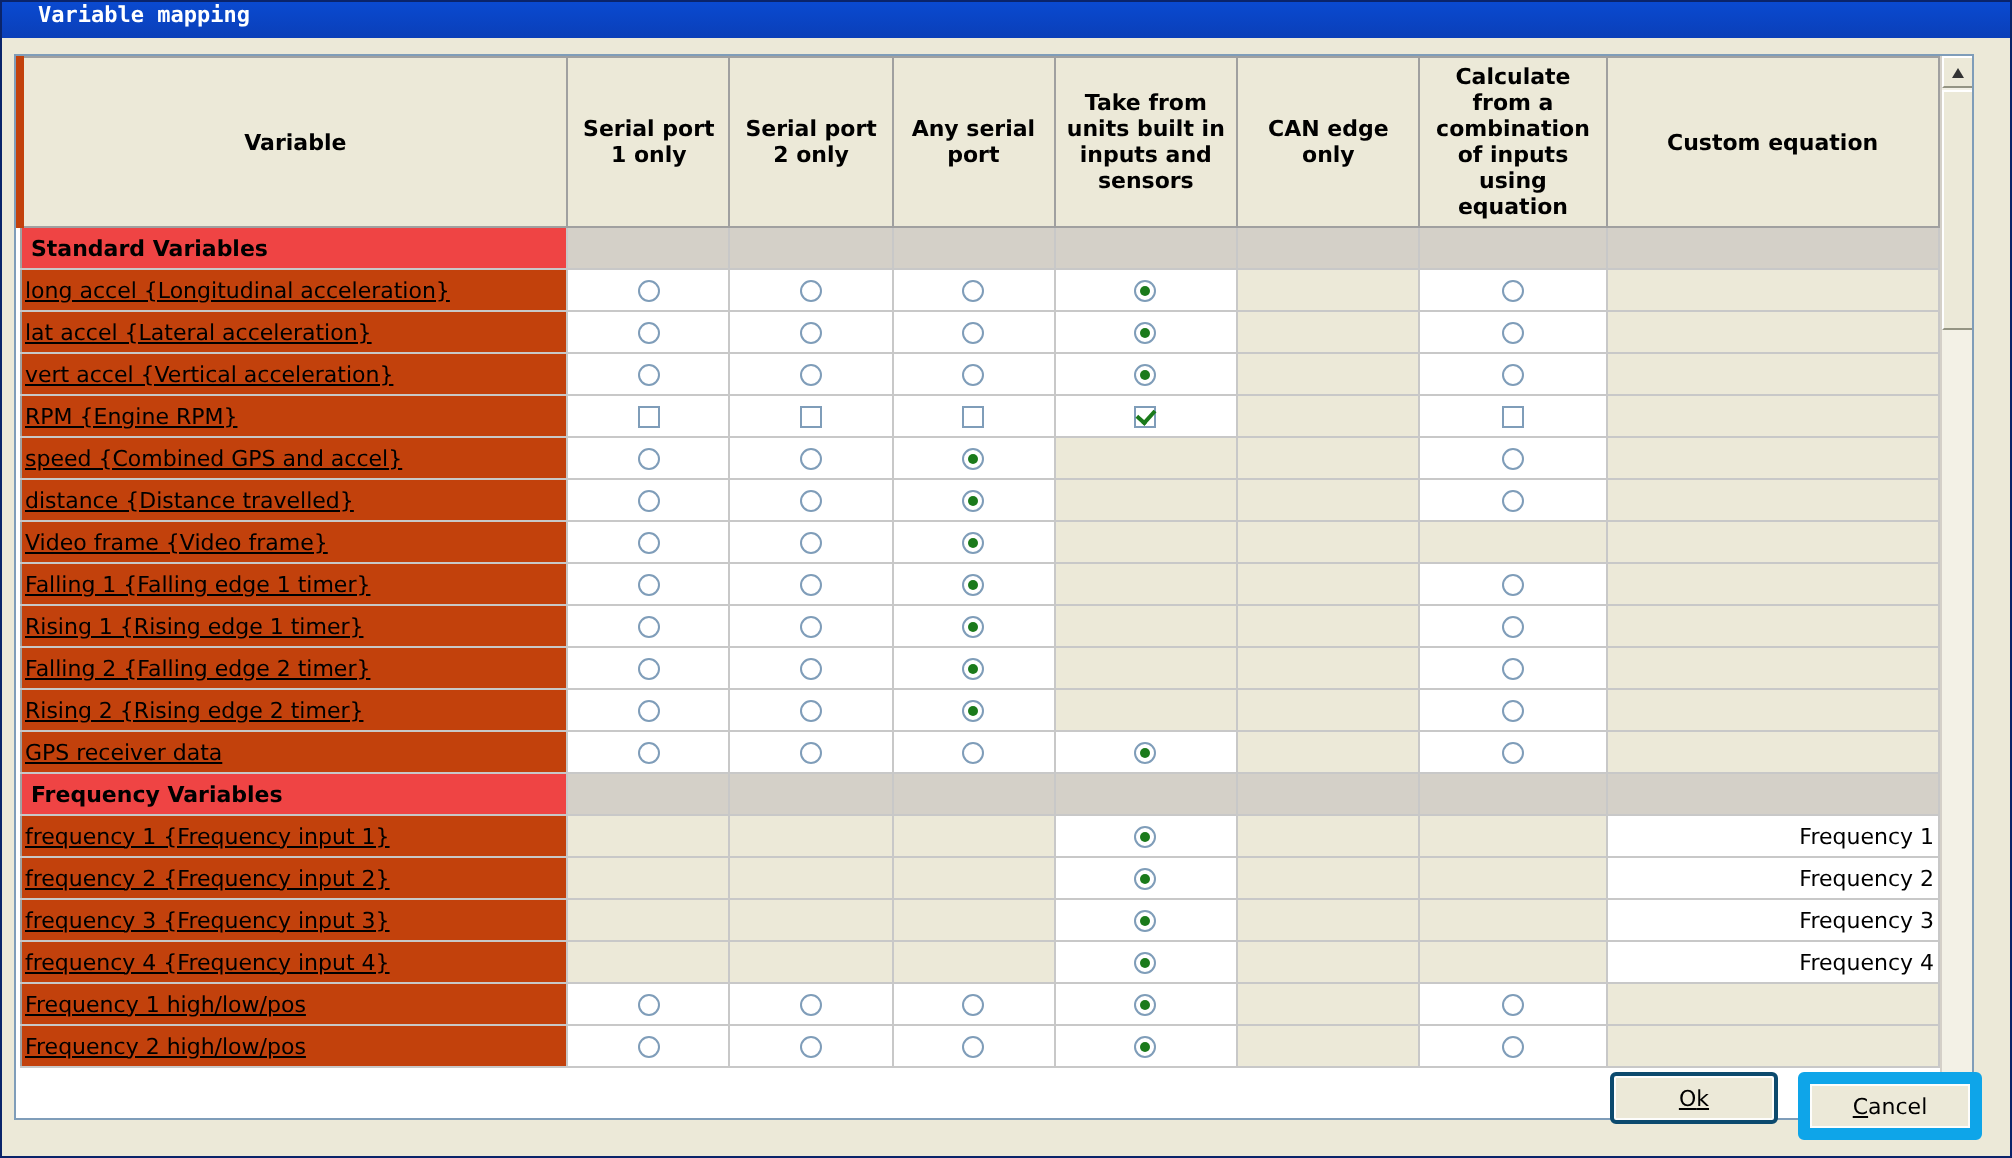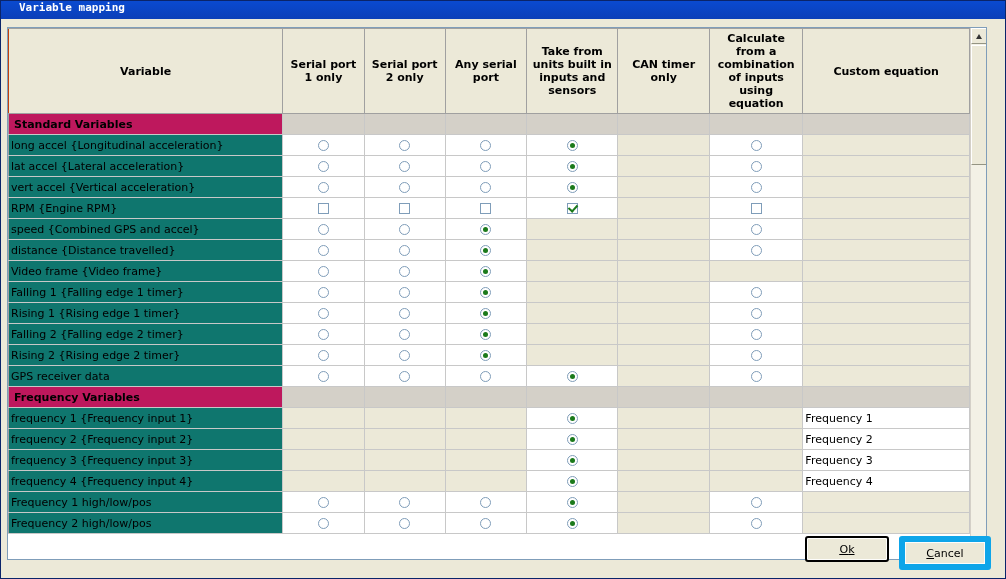--- a/index.html
+++ b/index.html
@@ -59,21 +59,21 @@
     border:1px solid #a0a0a0;
     border-left:none;
     font-size:11px;
     font-weight:bold;
     text-align:center;
     vertical-align:middle;
     padding:3px 2px;
     height:56px;
     box-sizing:border-box;
   }
-  table.grid th.first{border-left:1px solid #c2410c;}
+  table.grid th.first{border-left:4px solid #c2410c;}
   table.grid td{
     border:1px solid #c8c8c8;
     border-left:none;
     height:21px;
     box-sizing:border-box;
     padding:0 2px;
     font-size:11px;
     vertical-align:middle;
   }
   table.grid td.first{border-left:1px solid #a0a0a0;}
@@ -86,36 +86,37 @@
   .c-calc{width:92px;}
   .c-eq{width:164px;}
 
   tr.section td{
     background:#d4d0c8;
     font-weight:bold;
     font-size:11px;
     padding-left:5px;
     border-color:#c8c8c8;
   }
-  tr.section td.first{background:#be185d;}
+  tr.section td.first{background:#ef4444;}
   td.namecell{
-    background:#0f766e;
+    background:#c2410c;
     padding-left:22px;
     white-space:nowrap;
     overflow:hidden;
+    text-decoration:underline;
   }
   td.sectionname{
     background:#ece9d8;
     padding-left:5px;
     font-weight:bold;
     white-space:nowrap;
   }
   td.cell{background:#fff;text-align:center;}
   td.disabled{background:#ece9d8;}
-  td.eqcell{background:#fff;text-align:left;padding-left:5px;}
+  td.eqcell{background:#fff;text-align:right;padding-left:5px;}
   td.eqdis{background:#ece9d8;}
 
   .radio{
     display:inline-block;
     width:11px;height:11px;
     border-radius:50%;
     border:1px solid #7f9db9;
     background:#fff;
     box-sizing:border-box;
     position:relative;
@@ -200,21 +201,21 @@
     width:80px;height:22px;
     background:#ece9d8;
     border:6px solid #0ea5e9;
     border-radius:3px;
     font-size:11px;
     display:flex;align-items:center;justify-content:center;
     box-shadow:inset 0 0 0 1px #fdfdfb;
     color:#000;
   }
   .btn.default{
-    border:2px solid #000000;
+    border:2px solid #0c4a6e;
     text-decoration:underline;
   }
   .btn u{text-decoration:underline;}
 </style>
 </head>
 <body>
 
 <div class="window">
 
   <div class="titlebar">
@@ -226,21 +227,21 @@
     <div class="tablewrap">
       <div class="scroller">
         <table class="grid">
           <thead>
             <tr>
               <th class="first c-var">Variable</th>
               <th class="c-sp1">Serial port 1 only</th>
               <th class="c-sp2">Serial port 2 only</th>
               <th class="c-any">Any serial port</th>
               <th class="c-built">Take from units built in inputs and sensors</th>
-              <th class="c-can">CAN timer only</th>
+              <th class="c-can">CAN edge only</th>
               <th class="c-calc">Calculate from a combination of inputs using equation</th>
               <th class="c-eq">Custom equation</th>
             </tr>
           </thead>
           <tbody>
               <tr class="section">
                 <td class="first c-var sectionname">Standard Variables</td>
                 <td class="c-sp1"></td>
                 <td class="c-sp2"></td>
                 <td class="c-any"></td>

